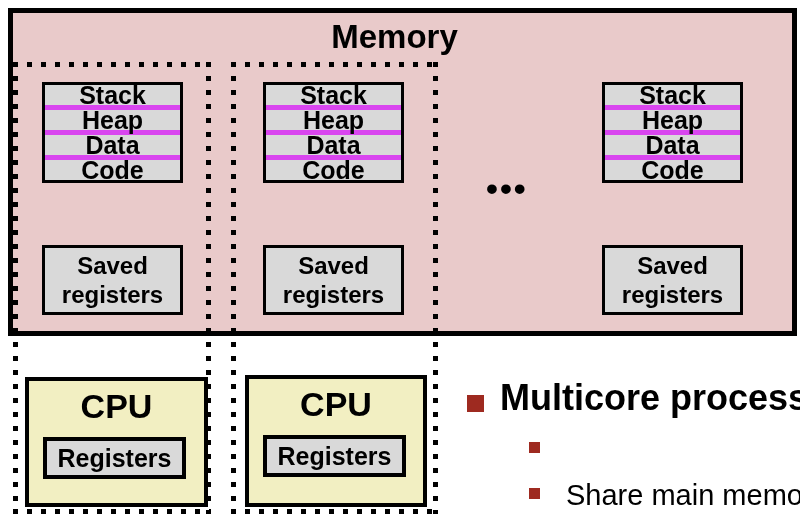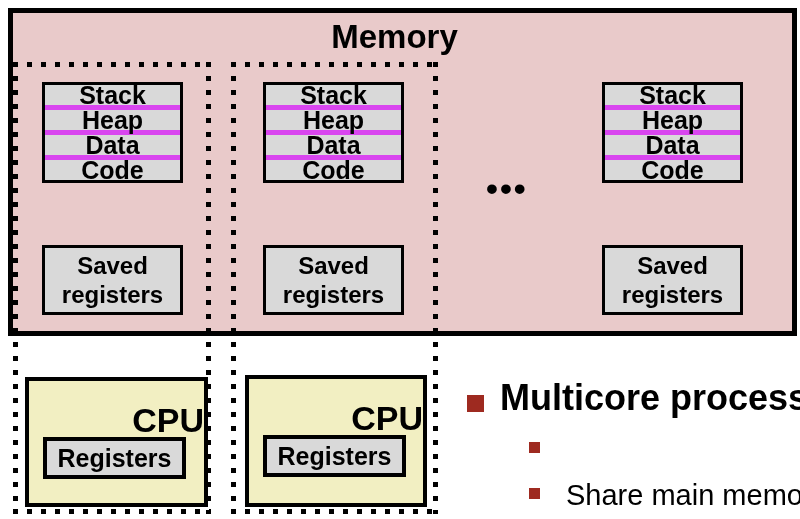--- a/index.html
+++ b/index.html
@@ -43,21 +43,21 @@
     letter-spacing:2px; line-height:34px;
   }
   
   .cpu-box {
     position:absolute; box-sizing:border-box; border:4px solid #000;
     background:#F2EFC2;
   }
   .cpu1 { left:25px; top:377px; width:183px; height:130px; }
   .cpu2 { left:245px; top:375px; width:182px; height:132px; }
   .cpu-label {
-    margin-top:19px; text-align:right; font-size:34px; font-weight:bold; line-height:40px;
+    margin-top:5px; text-align:center; font-size:34px; font-weight:bold; line-height:40px;
   }
   .reg-box {
     position:absolute; left:14px; top:56px; width:143px; height:42px;
     box-sizing:border-box; border:4px solid #000; background:#D9D9D9;
     display:flex; align-items:center; justify-content:center;
     font-size:25px; font-weight:bold;
   }
   
   .h-bullet {
     position:absolute; left:467px; top:395px; width:17px; height:17px; background:#9E2A20;

